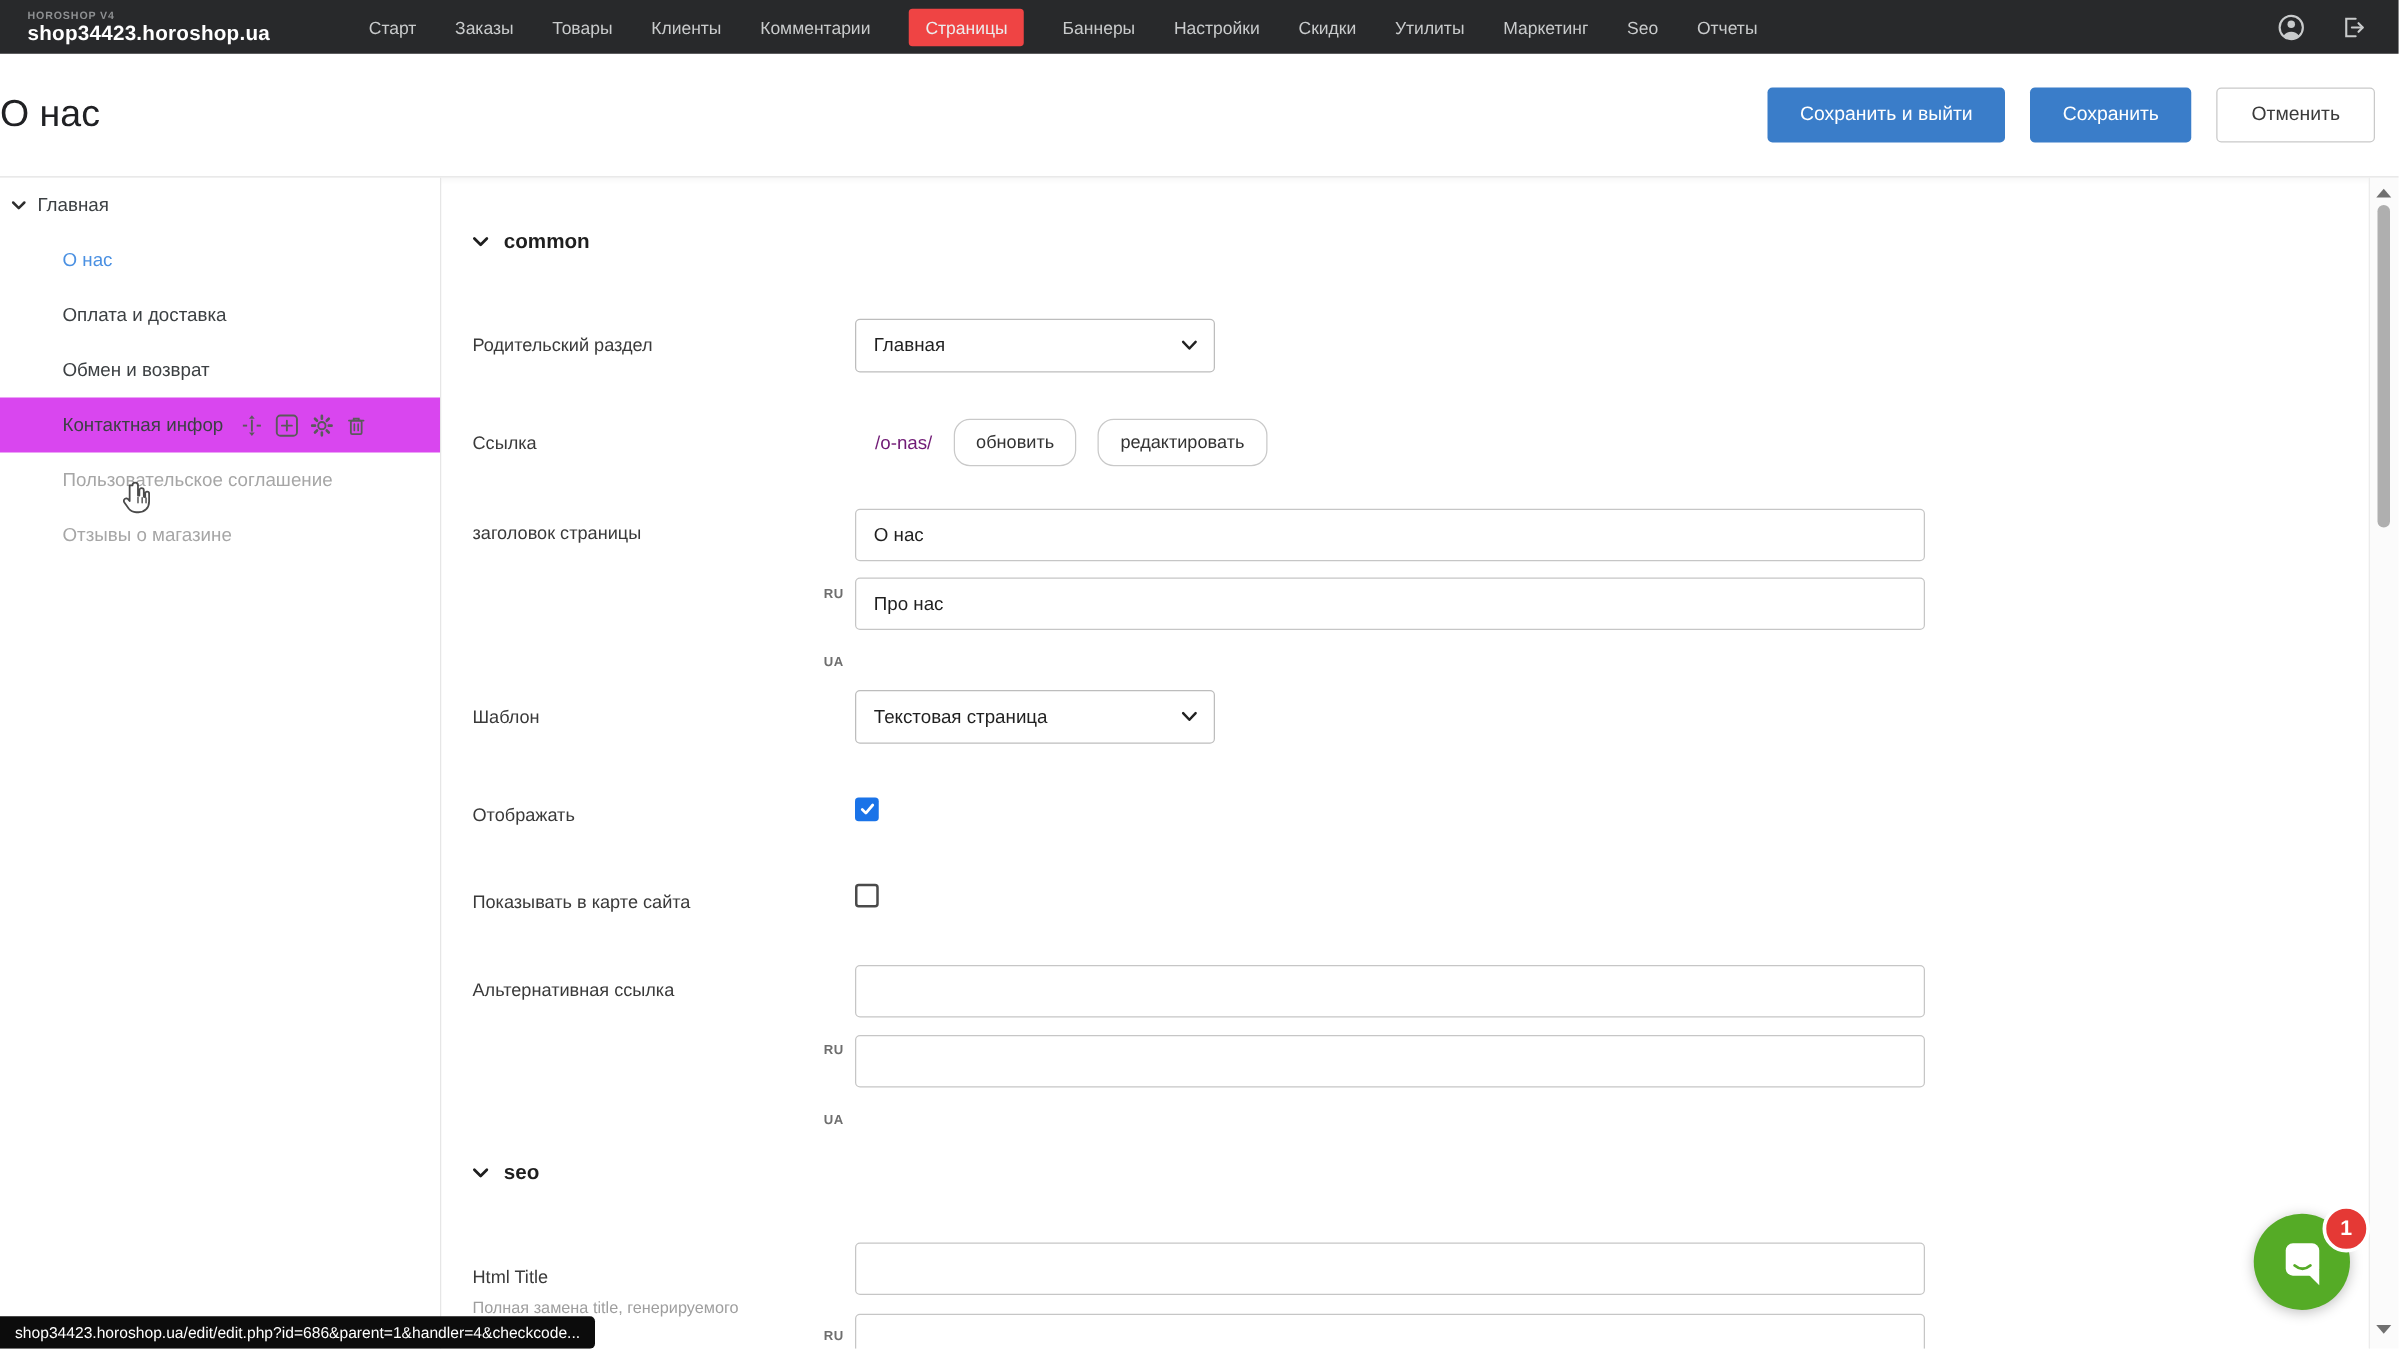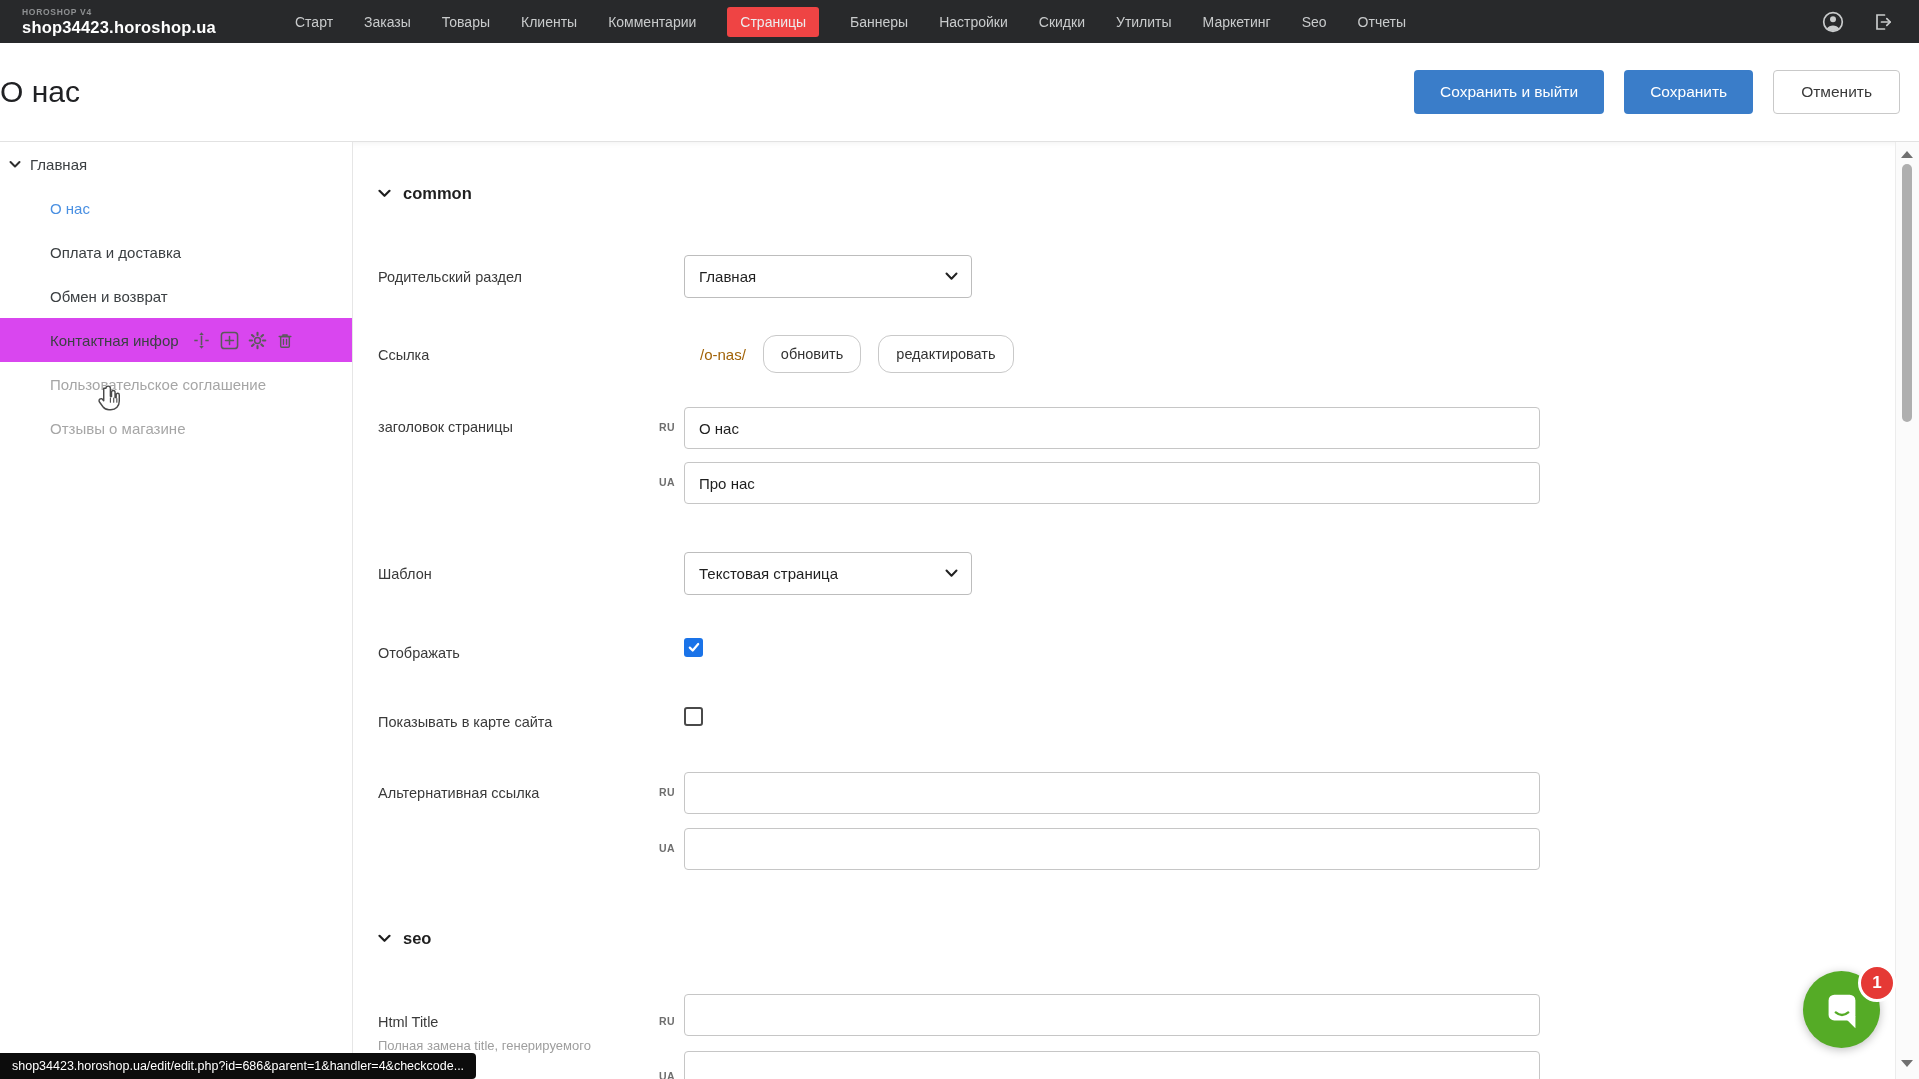--- a/index.html
+++ b/index.html
@@ -43,28 +43,28 @@
   .act-ico{display:inline-flex;cursor:pointer;}
   .hand-cursor{position:absolute;left:96px;top:243px;z-index:15;pointer-events:none;}
   
   .main{position:absolute;top:142px;left:353px;right:23px;bottom:0;background:#fff;overflow:hidden;
     box-shadow:inset 0 7px 7px -7px rgba(0,0,0,.07);}
   .sect{position:absolute;left:25px;display:flex;align-items:center;gap:12px;font-weight:bold;
     font-size:16.5px;color:#1F1F1F;cursor:pointer;}
   .flabel{position:absolute;left:25px;font-size:14.5px;color:#3A3A3A;white-space:nowrap;}
   .fhint{position:absolute;left:25px;font-size:13px;color:#9E9E9E;white-space:nowrap;}
   .lang{position:absolute;left:262px;width:60px;text-align:right;font-size:10.5px;color:#6E6E6E;
-    font-weight:bold;letter-spacing:.4px;}
+    font-weight:bold;letter-spacing:.4px;margin-top:48px;}
   .txt{position:absolute;left:331px;width:856px;height:42px;border:1px solid #C6C6C6;border-radius:4px;
     font-size:15px;padding:0 14px;color:#1F1F1F;font-family:inherit;box-sizing:border-box;background:#fff;outline:none;}
   .sel{position:absolute;left:331px;width:288px;height:43px;border:1px solid #BDBDBD;border-radius:4px;
     display:flex;align-items:center;padding:0 14px;font-size:15px;color:#1F1F1F;cursor:pointer;box-sizing:border-box;background:#fff;}
   .sel .selchev{position:absolute;right:13px;display:inline-flex;}
   .linkrow{position:absolute;left:331px;display:flex;align-items:center;gap:17px;}
-  .link-path{font-size:15px;color:#a16207;margin-left:16px;}
+  .link-path{font-size:15px;color:#701a75;margin-left:16px;}
   .btn-small{height:36px;padding:0 17px;border:1px solid #C9C9C9;border-radius:13px;background:#fff;
     font-size:14.5px;color:#333;display:flex;align-items:center;cursor:pointer;white-space:nowrap;}
   .cb{position:absolute;left:331px;width:19px;height:19px;border-radius:3px;box-sizing:border-box;cursor:pointer;}
   .cb.checked{background:var(--check_blue,#1A73E8);display:flex;align-items:center;justify-content:center;}
   .cb.unchecked{border:2px solid #4A4A4A;background:#fff;}
   
   .scrollbar{position:absolute;top:142px;right:0;width:23px;bottom:0;background:#FBFBFB;
     border-left:1px solid #ECECEC;z-index:10;}
   .sb-up{position:absolute;top:9px;left:5px;width:0;height:0;cursor:pointer;
     border-left:6px solid transparent;border-right:6px solid transparent;border-bottom:7px solid #707070;}

